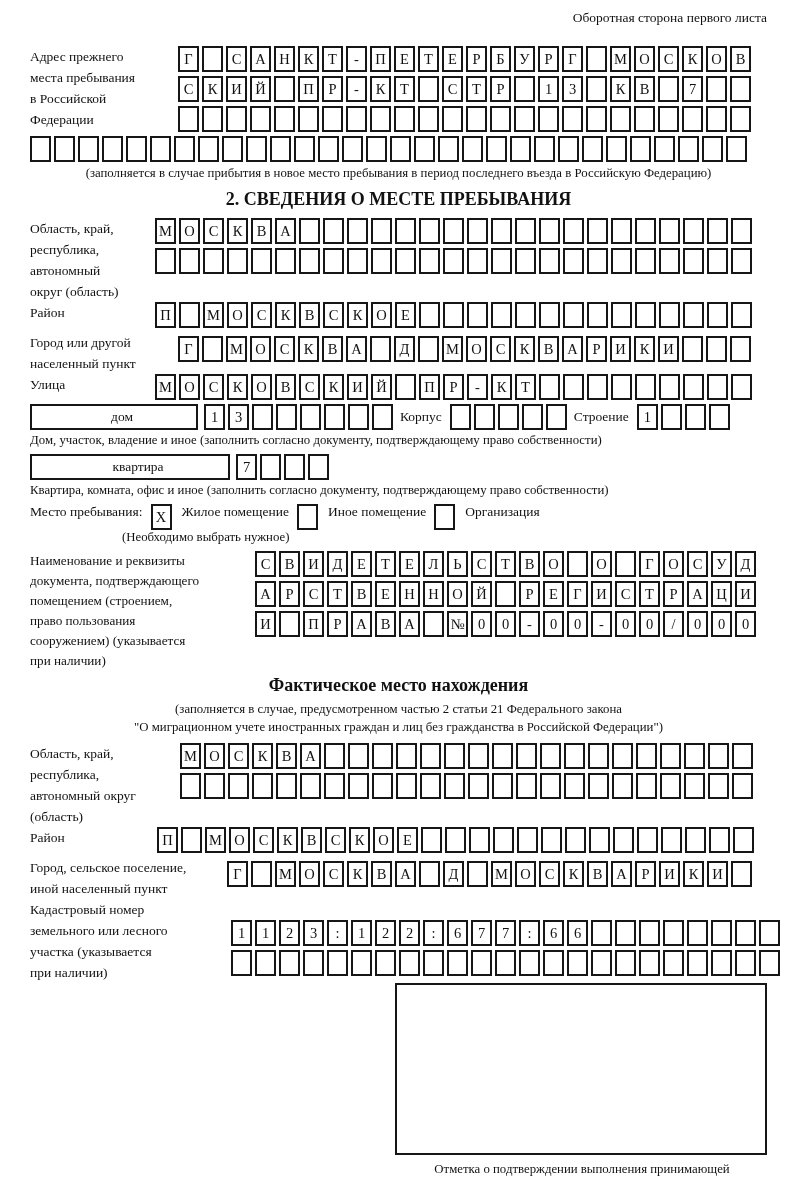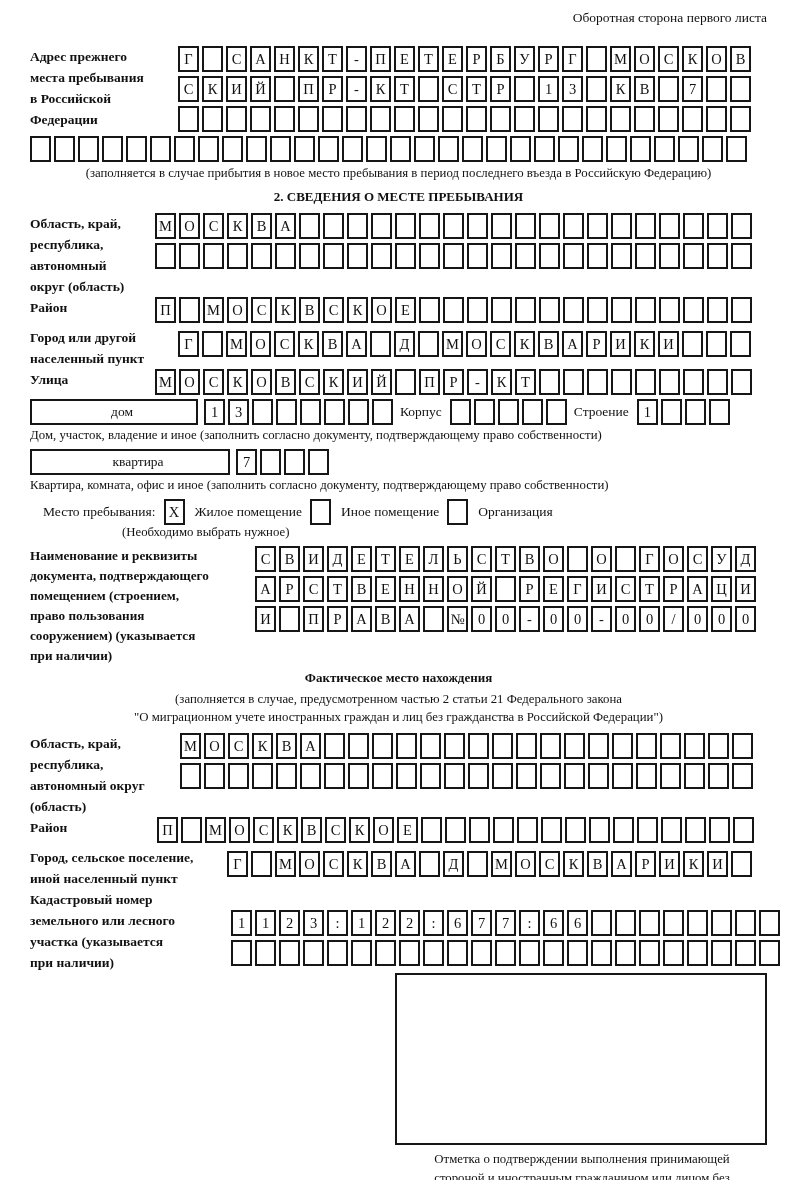--- a/index.html
+++ b/index.html
@@ -5,44 +5,44 @@
   * { margin:0; padding:0; box-sizing:border-box; }
   html,body { background:#fff; }
   body {
     width:800px; height:1180px; overflow:hidden;
     font-family:"Liberation Serif", serif; color:#111;
     padding:10px 33px 0 30px;
   }
   .header-note { text-align:right; font-size:13.5px; margin-bottom:20px; }
 
   .line { display:flex; align-items:flex-start; }
-  .lbl { font-size:13.5px; line-height:21px; flex-shrink:0;font-weight:bold; }
+  .lbl { font-size:13.5px; line-height:21px; flex-shrink:0; }
   .w148{width:148px} .w125{width:125px} .w225{width:225px}
   .w150{width:150px} .w127{width:127px} .w197{width:197px} .w175{width:175px}
 
   .cellrow { white-space:nowrap; margin-bottom:2px; height:28px; }
   .cell {
     display:inline-block; width:21px; height:26px; border:2px solid #161616;
     margin-right:3px; text-align:center; font-size:14.5px; line-height:22px;
     vertical-align:top; font-family:"Liberation Serif", serif;
   }
   .caption { font-size:12.8px; margin:1px 0 6px 0; }
   .caption.center { text-align:center; }
-  .sec-title { text-align:center; font-weight:bold; font-size:13px; margin:8px 0 8px 0; }
+  .sec-title { text-align:center; font-weight:bold; font-size:18px; margin:8px 0 8px 0; }
 
   .widebox {
     border:2px solid #161616; height:26px; display:inline-flex;
     align-items:center; justify-content:center; font-size:13.5px; vertical-align:top;
     margin-right:6px;
     padding-left:16px;
   }
   .inline-lbl { font-size:13.5px; line-height:26px; display:inline-block; vertical-align:top; margin:0 8px 0 4px; }
   .hrow { white-space:nowrap; margin-bottom:1px; }
 
-  .chk-row { display:flex; align-items:center; font-size:13.5px; margin:2px 0 0 13px; }
+  .chk-row { display:flex; align-items:flex-start; font-size:13.5px; margin:2px 0 0 0; }
   .chk-row .cell { margin:0 10px 0 8px; }
   .chk-note { font-size:12.8px; margin:0 0 6px 92px; }
 
   .fact-cap { text-align:center; font-size:12.8px; line-height:18px; }
   .doc-lbl { font-size:13.2px; line-height:20px; }
 
   .pt20 { padding-top:21px;padding-left:26px; }
   .mt4 { margin-top:4px; }
 
   .stamp-wrap { margin-left:337px; width:430px; }

